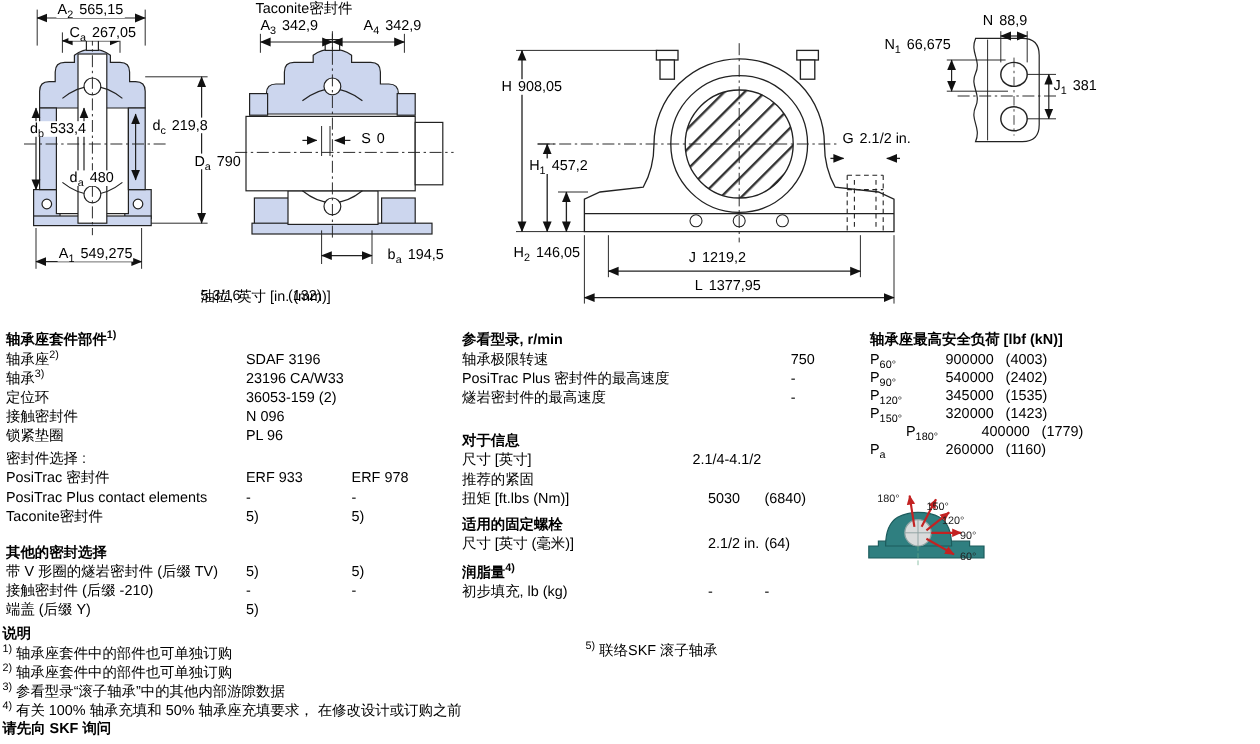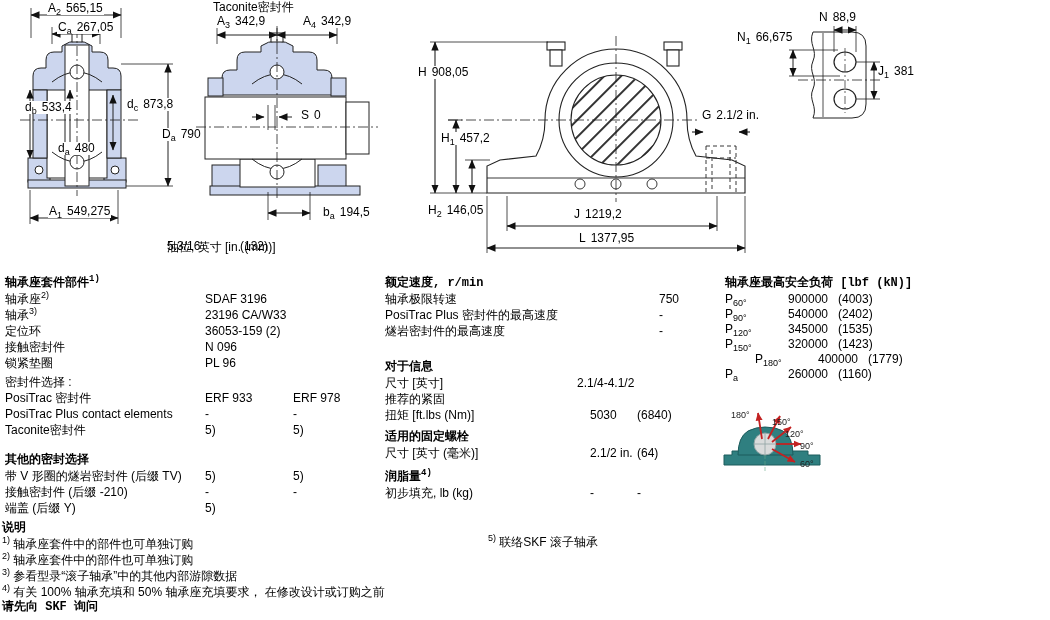--- a/index.html
+++ b/index.html
@@ -1,19 +1,19 @@
 <!DOCTYPE html>
 <html><head>
 <meta charset="utf-8">
 <style>
   html,body{margin:0;padding:0;}
   body{width:1050px;height:620px;position:relative;background:#fff;
        font-family:"Liberation Sans","DejaVu Sans",sans-serif;font-size:12px;color:#000;overflow:hidden;}
   .abs{position:absolute;white-space:nowrap;line-height:14px;}
-  .b{font-weight:bold;font-family:Liberation Mono, monospace;}
+  .b{font-weight:bold;}
   sup{font-size:9px;line-height:0;}
   sub{font-size:9px;line-height:0;}
   .dim{position:absolute;white-space:nowrap;font-size:12px;line-height:13px;background:#fff;padding:0 1px;}
   .dim .v{margin-left:5px;}
   .trow{position:absolute;white-space:nowrap;height:16px;line-height:15px;}
   .trow .v1,.trow .v2,.trow .vs,.trow .vA,.trow .vB{position:absolute;top:0;}
   .colL .v1{left:200px;} .colL .v2{left:288px;}
   .colM .v1{left:205px;} .colM .v2{left:252px;} .colM .vs{left:274px;}
   .colR .vA{left:63px;}  .colR .vB{left:113px;}
   .ang{position:absolute;font-size:9px;line-height:10px;color:#222;white-space:nowrap;}
@@ -160,21 +160,21 @@
 
     <line x1="856" y1="62" x2="880" y2="62" stroke-width="0.8"></line>
     <line x1="856" y1="99" x2="880" y2="99" stroke-width="0.8"></line>
     <line x1="874" y1="62" x2="874" y2="99" marker-start="url(#ar)" marker-end="url(#ar)"></line>
   </g>
 </svg>
 
 <div class="dim" style="left:47px;top:2px"><span>A</span><sub>2</sub><span class="v">565,15</span></div>
 <div class="dim" style="left:57px;top:21px"><span>C</span><sub>a</sub><span class="v">267,05</span></div>
 <div class="dim" style="left:24px;top:101px"><span>d</span><sub>b</sub><span class="v">533,4</span></div>
-<div class="dim" style="left:126px;top:98px"><span>d</span><sub>c</sub><span class="v">873,8</span></div>
+<div class="dim" style="left:126px;top:98px"><span>d</span><sub>c</sub><span class="v">219,8</span></div>
 <div class="dim" style="left:57px;top:142px"><span>d</span><sub>a</sub><span class="v">480</span></div>
 <div class="dim" style="left:161px;top:128px"><span>D</span><sub>a</sub><span class="v">790</span></div>
 <div class="dim" style="left:48px;top:205px"><span>A</span><sub>1</sub><span class="v">549,275</span></div>
 
 <div class="abs" style="left:213px;top:0px">Taconite密封件</div>
 <div class="dim" style="left:216px;top:15px"><span>A</span><sub>3</sub><span class="v">342,9</span></div>
 <div class="dim" style="left:302px;top:15px"><span>A</span><sub>4</sub><span class="v">342,9</span></div>
 <div class="dim" style="left:300px;top:109px"><span>S</span><span class="v">0</span></div>
 <div class="dim" style="left:322px;top:206px"><span>b</span><sub>a</sub><span class="v">194,5</span></div>
 <div class="abs" style="left:167px;top:240px">油位, 英寸 [in. (mm)]</div>
@@ -203,21 +203,21 @@
 <div class="trow" style="left:5px;top:375px">密封件选择 :</div>
 <div class="trow colL" style="left:5px;top:391px"><span>PosiTrac 密封件</span><span class="v1">ERF 933</span><span class="v2">ERF 978</span></div>
 <div class="trow colL" style="left:5px;top:407px"><span>PosiTrac Plus contact elements</span><span class="v1">-</span><span class="v2">-</span></div>
 <div class="trow colL" style="left:5px;top:423px"><span>Taconite密封件</span><span class="v1">5)</span><span class="v2">5)</span></div>
 
 <div class="trow b" style="left:5px;top:453px">其他的密封选择</div>
 <div class="trow colL" style="left:5px;top:469px"><span>带 V 形圈的燧岩密封件 (后缀 TV)</span><span class="v1">5)</span><span class="v2">5)</span></div>
 <div class="trow colL" style="left:5px;top:485px"><span>接触密封件 (后缀 -210)</span><span class="v1">-</span><span class="v2">-</span></div>
 <div class="trow colL" style="left:5px;top:501px"><span>端盖 (后缀 Y)</span><span class="v1">5)</span><span class="v2"></span></div>
 
-<div class="trow b" style="left:385px;top:276px">额定速度, r/min</div>
+<div class="trow b" style="left:385px;top:276px">参看型录, r/min</div>
 <div class="trow colM" style="left:385px;top:292px"><span>轴承极限转速</span><span class="vs">750</span></div>
 <div class="trow colM" style="left:385px;top:308px"><span>PosiTrac Plus 密封件的最高速度</span><span class="vs">-</span></div>
 <div class="trow colM" style="left:385px;top:324px"><span>燧岩密封件的最高速度</span><span class="vs">-</span></div>
 
 <div class="trow b" style="left:385px;top:360px">对于信息</div>
 <div class="trow colM" style="left:385px;top:376px"><span>尺寸 [英寸]</span><span class="v1" style="left:192px">2.1/4-4.1/2</span></div>
 <div class="trow colM" style="left:385px;top:392px"><span>推荐的紧固</span></div>
 <div class="trow colM" style="left:385px;top:408px"><span>扭矩 [ft.lbs (Nm)]</span><span class="v1">5030</span><span class="v2">(6840)</span></div>
 
 <div class="trow b" style="left:385px;top:430px">适用的固定螺栓</div>

